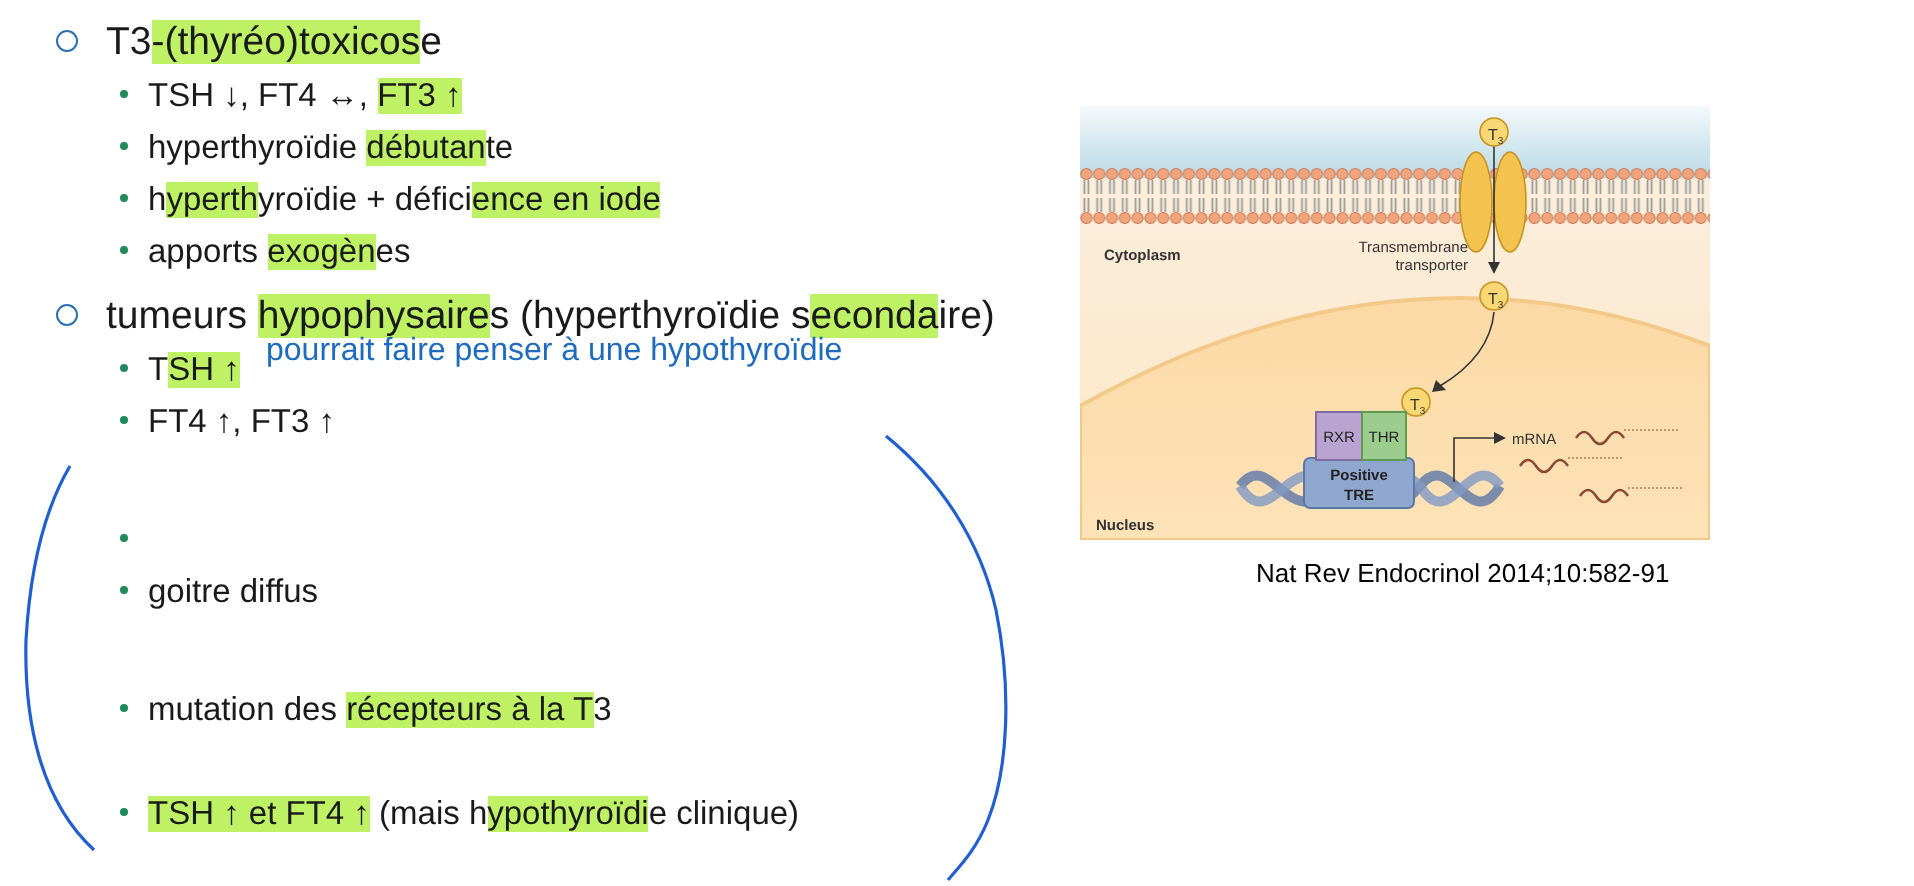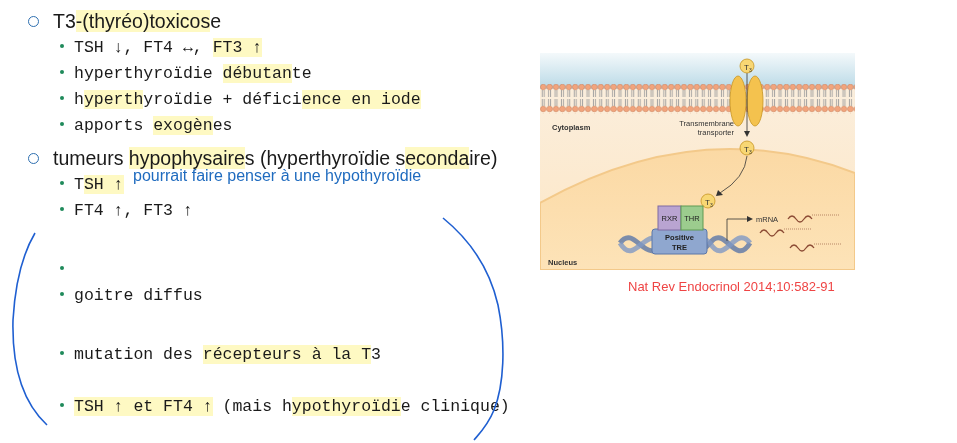--- a/index.html
+++ b/index.html
@@ -2,27 +2,27 @@
 <html><head>
 <meta charset="utf-8">
 <style>
   html, body { margin:0; padding:0; }
   body { width:957px; height:443px; background:#ffffff; position:relative; overflow:hidden;
          font-family:"Liberation Sans", "DejaVu Sans", sans-serif; color:#1a1a1a; }
   .slide { position:absolute; left:0; top:0; width:957px; height:443px; }
   .lvl1 { position:absolute; left:28px; font-size:19.5px; line-height:24px; white-space:nowrap; }
   .lvl1 .mark { display:inline-block; width:11px; height:11px; border:1.4px solid #2e6fb0; border-radius:50%;
                 margin-right:14px; vertical-align:1px; box-sizing:border-box; }
-  .lvl2 { position:absolute; left:60px; font-size:16.5px; line-height:22px; white-space:nowrap;font-family:Liberation Mono, monospace; }
+  .lvl2 { position:absolute; left:60px; font-size:16.5px; line-height:22px; white-space:nowrap; }
   .lvl2 .dot { display:inline-block; width:4px; height:4px; background:#1e8a5a; border-radius:50%;
                margin-right:10px; vertical-align:4px; }
-  .hl { background:#fef9c3; }
+  .hl { background:#bef264; }
   .note { position:absolute; left:133px; top:167px; font-size:16px; color:#1f6bbf; white-space:nowrap; }
   .figure { position:absolute; left:540px; top:53px; width:315px; height:217px; overflow:hidden; }
-  .caption { position:absolute; left:628px; top:279px; font-size:13px; color:#ef4444; white-space:nowrap; }
+  .caption { position:absolute; left:628px; top:279px; font-size:13px; color:#000000; white-space:nowrap; }
   .ink { position:absolute; left:0; top:0; pointer-events:none; }
   .fig-label { font-family:"Liberation Sans", sans-serif; }
 </style>
 </head>
 <body>
 
 <div class="slide">
 
   <div class="lvl1" style="top:9px">
     <span class="mark"></span><span><span>T3</span><span class="hl">-(thyréo)toxicos</span><span>e</span></span>

